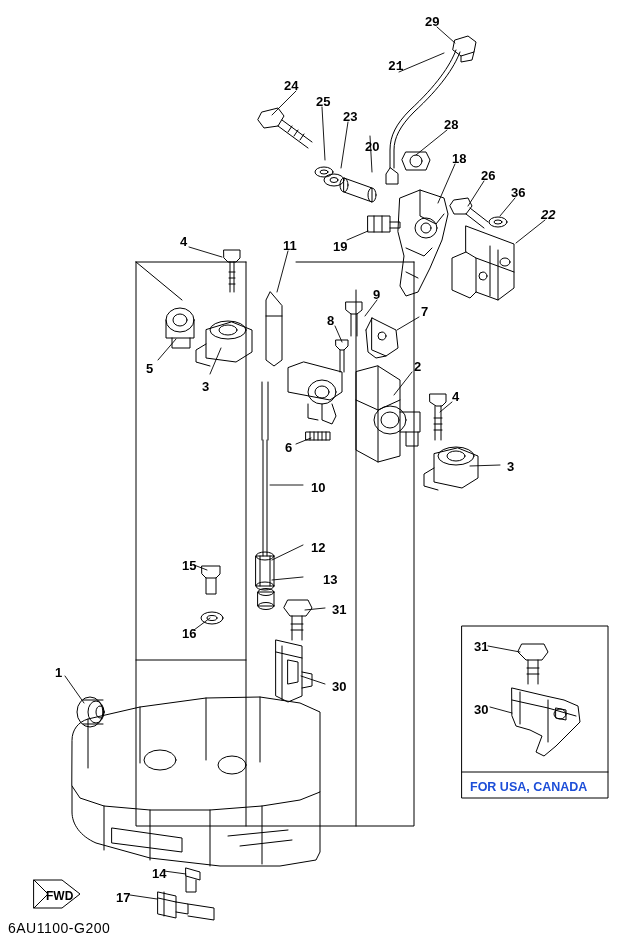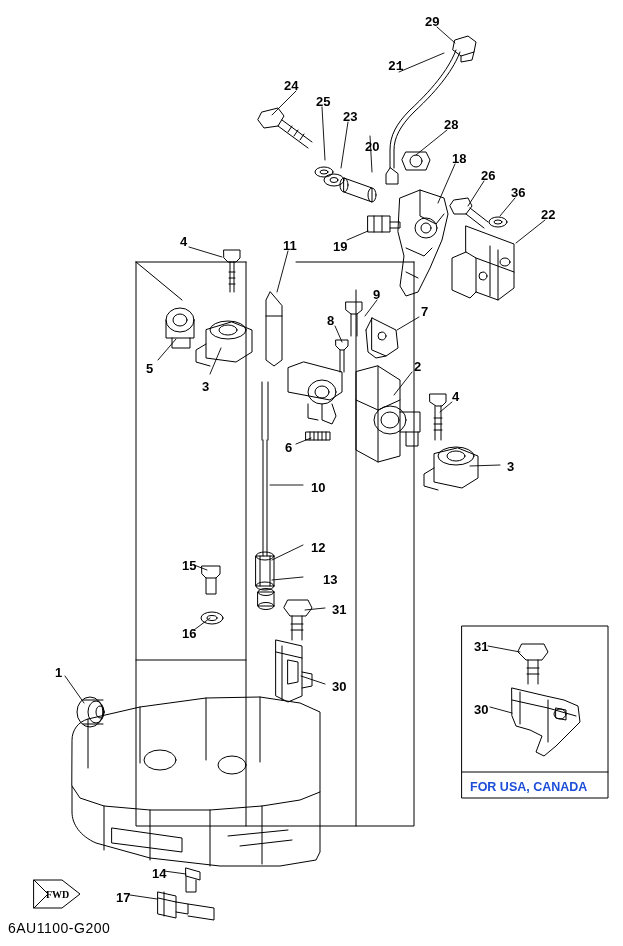--- a/index.html
+++ b/index.html
@@ -46,22 +46,22 @@
   .inset-label {
     position: absolute;
     font-family: "Liberation Sans", sans-serif;
     font-size: 12.5px;
     font-weight: bold;
     color: #1d4ed8;
     white-space: nowrap;
   }
   .fwd-label {
     position: absolute;
-    font-family: Liberation Serif, serif;
-    font-size: 10px;
+    font-family: Liberation Sans, sans-serif;
+    font-size: 12px;
     font-weight: bold;
     color: #000000;
   }
 </style>
 </head>
 <body>
 
 <div id="page">
 
   <svg id="diagram-svg" viewBox="0 0 623 946">
@@ -360,21 +360,21 @@
   <div class="callout" style="left:425px; top:15px;">29</div>
   <div class="callout" style="left:388px; top:60px;font-family:Liberation Mono, monospace;">21</div>
   <div class="callout" style="left:284px; top:79px;">24</div>
   <div class="callout" style="left:316px; top:95px;">25</div>
   <div class="callout" style="left:343px; top:110px;">23</div>
   <div class="callout" style="left:365px; top:124px;margin-top:16px;">20</div>
   <div class="callout" style="left:444px; top:118px;">28</div>
   <div class="callout" style="left:452px; top:152px;">18</div>
   <div class="callout" style="left:481px; top:169px;">26</div>
   <div class="callout" style="left:511px; top:186px;">36</div>
-  <div class="callout" style="left:541px; top:208px;">22</div>
+  <div class="callout" style="left:541px; top:208px;font-style:italic;">22</div>
   <div class="callout" style="left:333px; top:240px;">19</div>
   <div class="callout" style="left:180px; top:235px;">4</div>
   <div class="callout" style="left:283px; top:239px;">11</div>
   <div class="callout" style="left:373px; top:288px;">9</div>
   <div class="callout" style="left:327px; top:314px;">8</div>
   <div class="callout" style="left:421px; top:305px;">7</div>
   <div class="callout" style="left:146px; top:362px;">5</div>
   <div class="callout" style="left:202px; top:380px;">3</div>
   <div class="callout" style="left:414px; top:360px;">2</div>
   <div class="callout" style="left:452px; top:390px;">4</div>

